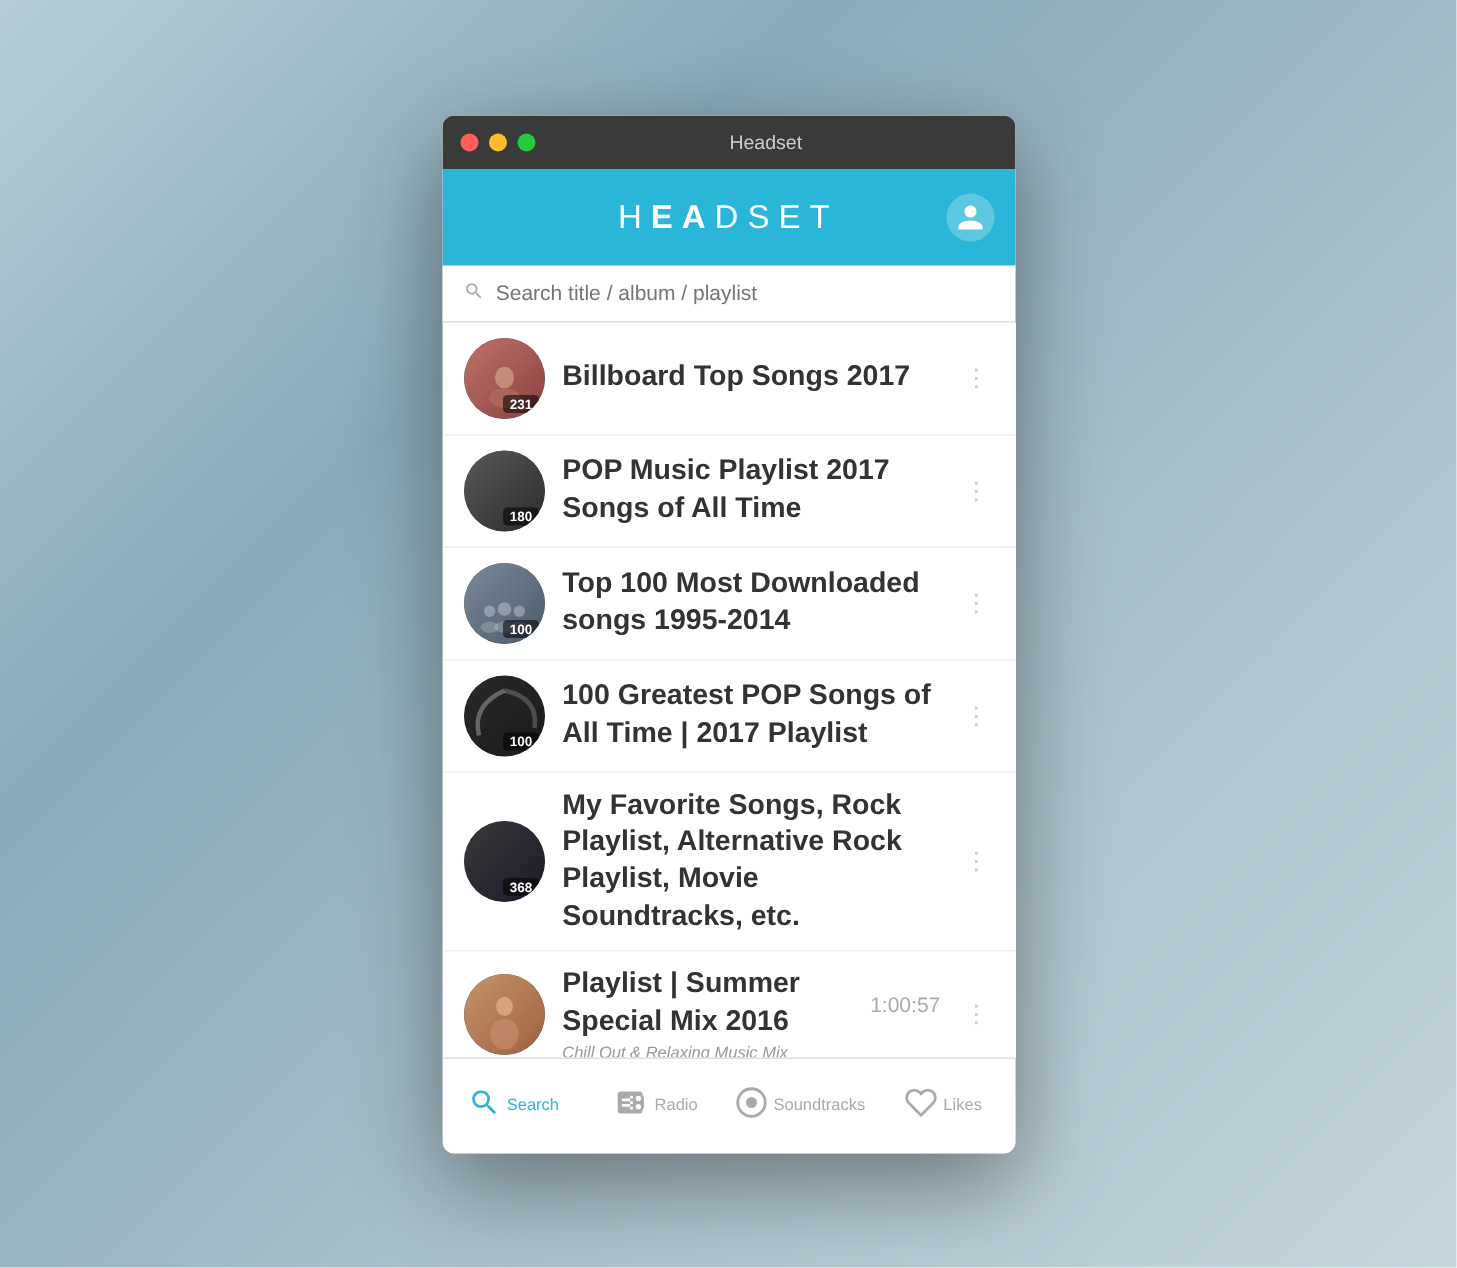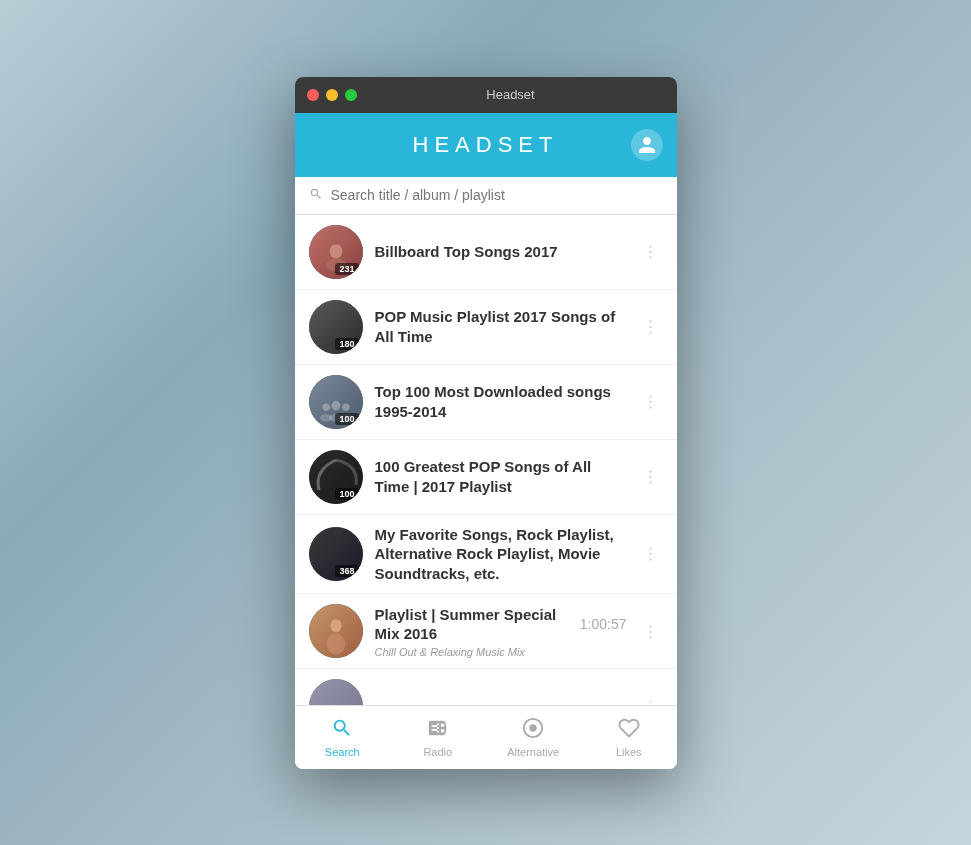--- a/index.html
+++ b/index.html
@@ -63,21 +63,21 @@
       flex-shrink: 0;
     }
     .app-logo {
       color: white;
       font-size: 22px;
       font-weight: 300;
       letter-spacing: 6px;
       text-transform: uppercase;
     }
     .app-logo span.highlight {
-      font-weight: 400;
+      font-weight: 700;
       margin-top: 13px;
     }
     .account-icon {
       position: absolute;
       right: 14px;
       width: 32px;
       height: 32px;
       border-radius: 50%;
       background: rgba(255,255,255,0.25);
       display: flex;
@@ -157,21 +157,21 @@
       font-size: 9px;
       font-weight: 600;
       padding: 1px 4px;
       border-radius: 3px;
     }
     .playlist-info {
       flex: 1;
       min-width: 0;
     }
     .playlist-title {
-      font-size: 15px;
+      font-size: 19px;
       font-weight: 600;
       color: #333;
       line-height: 1.3;
     }
     .playlist-sub {
       font-size: 11px;
       color: #999;
       margin-top: 2px;
       font-style: italic;
     }
@@ -205,21 +205,21 @@
       background: white;
       height: 64px;
       display: flex;
       align-items: stretch;
       border-top: 1px solid #e0e0e0;
       flex-shrink: 0;
     }
     .nav-item {
       flex: 1;
       display: flex;
-      flex-direction: column;
+      flex-direction: row;
       align-items: center;
       justify-content: center;
       gap: 4px;
       cursor: pointer;
       color: #aaa;
       font-size: 10px;
     }
     .nav-item.active {
       color: #29b6d8;
     }
@@ -392,21 +392,21 @@
       <span class="nav-item-label">Radio</span>
     </div>
 
     <div class="nav-item">
       <span class="nav-item-icon">
         <svg width="22" height="22" viewBox="0 0 24 24" fill="#aaa">
           <circle cx="12" cy="12" r="10" stroke="#aaa" stroke-width="2" fill="none"></circle>
           <circle cx="12" cy="12" r="4" fill="#aaa"></circle>
         </svg>
       </span>
-      <span class="nav-item-label">Alternative</span>
+      <span class="nav-item-label">Soundtracks</span>
     </div>
 
     <div class="nav-item">
       <span class="nav-item-icon">
         <svg width="22" height="22" viewBox="0 0 24 24" fill="none" stroke="#aaa" stroke-width="2">
           <path d="M20.84 4.61a5.5 5.5 0 0 0-7.78 0L12 5.67l-1.06-1.06a5.5 5.5 0 0 0-7.78 7.78l1.06 1.06L12 21.23l7.78-7.78 1.06-1.06a5.5 5.5 0 0 0 0-7.78z"></path>
         </svg>
       </span>
       <span class="nav-item-label">Likes</span>
     </div>

